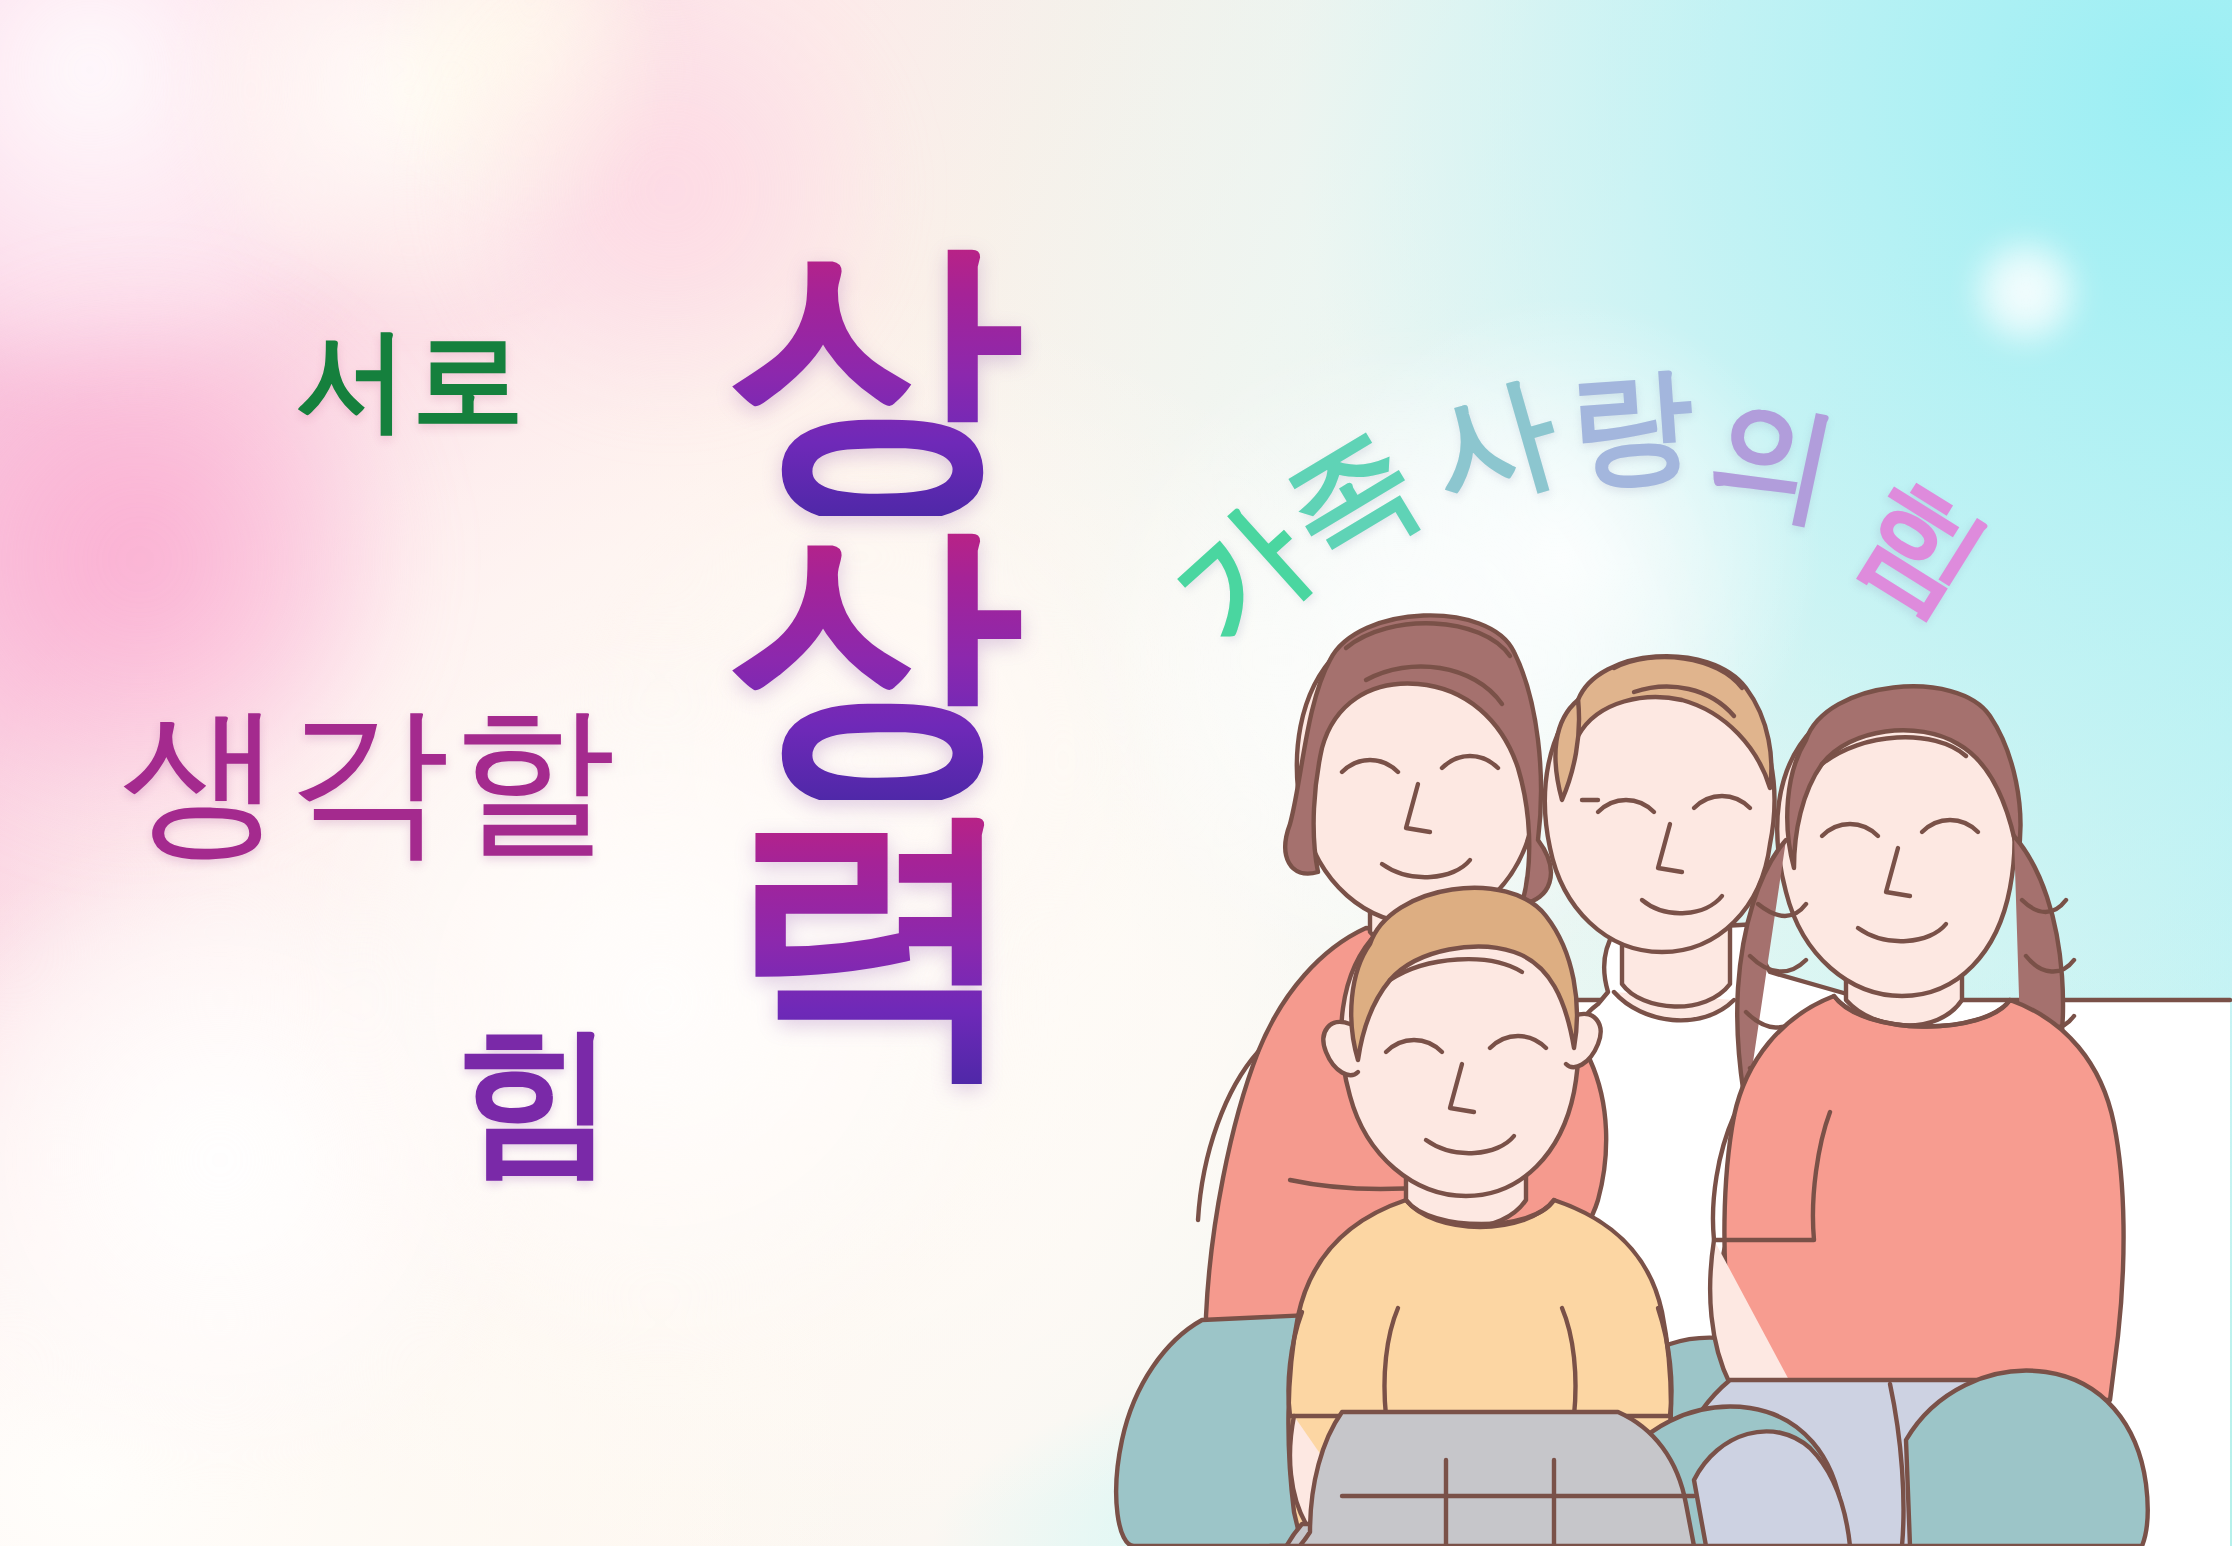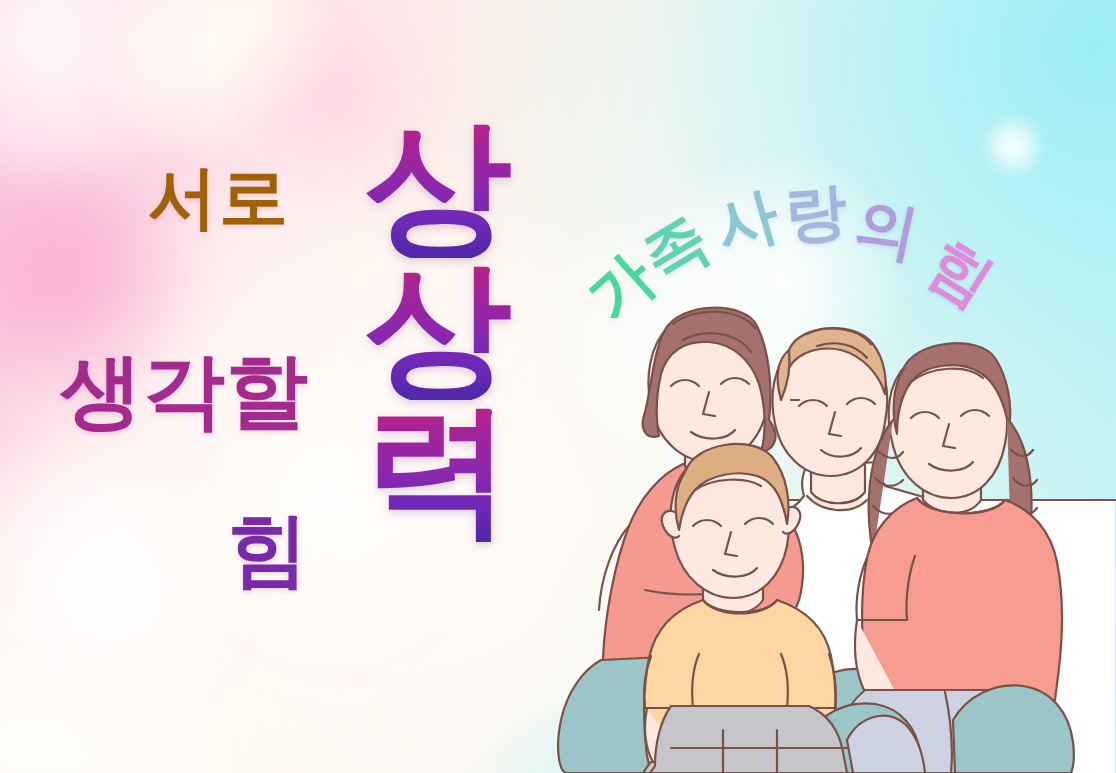--- a/index.html
+++ b/index.html
@@ -91,28 +91,28 @@
        filter:blur(16px);}
   .bk10{left:550px;top:180px;width:300px;height:300px;
        background:radial-gradient(circle,rgba(255,255,255,.8) 0%,rgba(255,255,255,.3) 55%,rgba(255,255,255,0) 74%);
        filter:blur(24px);}
 
   
   .left-words{position:absolute;left:0;top:0;width:520px;height:773px;}
 
   .w-seoro{
     position:absolute;left:148px;top:163px;
-    font-size:69px;line-height:1;font-weight:700;
+    font-size:56px;line-height:1;font-weight:700;
     letter-spacing:2px;
-    color:#a16207;
+    color:#15803d;
     text-shadow:0 2px 5px rgba(180,60,120,.18);
   }
   .w-saenggak{
     position:absolute;left:60px;top:350px;
-    font-size:82px;line-height:1;font-weight:700;
+    font-size:82px;line-height:1;font-weight:400;
     letter-spacing:1px;
     color:#a42a8e;
     text-shadow:0 2px 5px rgba(140,40,130,.18);
   }
   .w-him{
     position:absolute;left:228px;top:510px;
     font-size:80px;line-height:1;font-weight:700;
     color:#7a29a8;
     text-shadow:0 2px 5px rgba(110,35,150,.18);
   }

